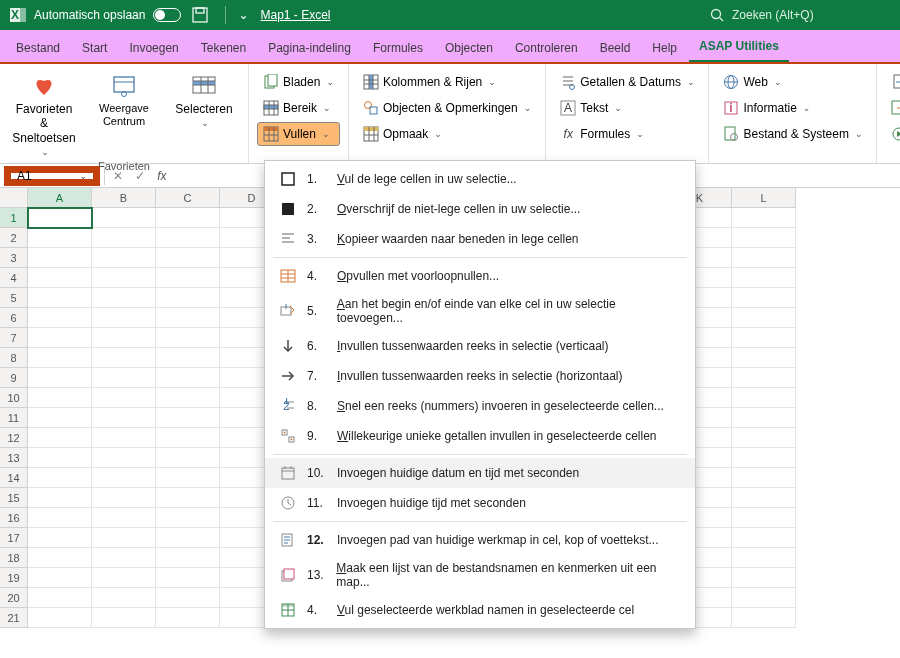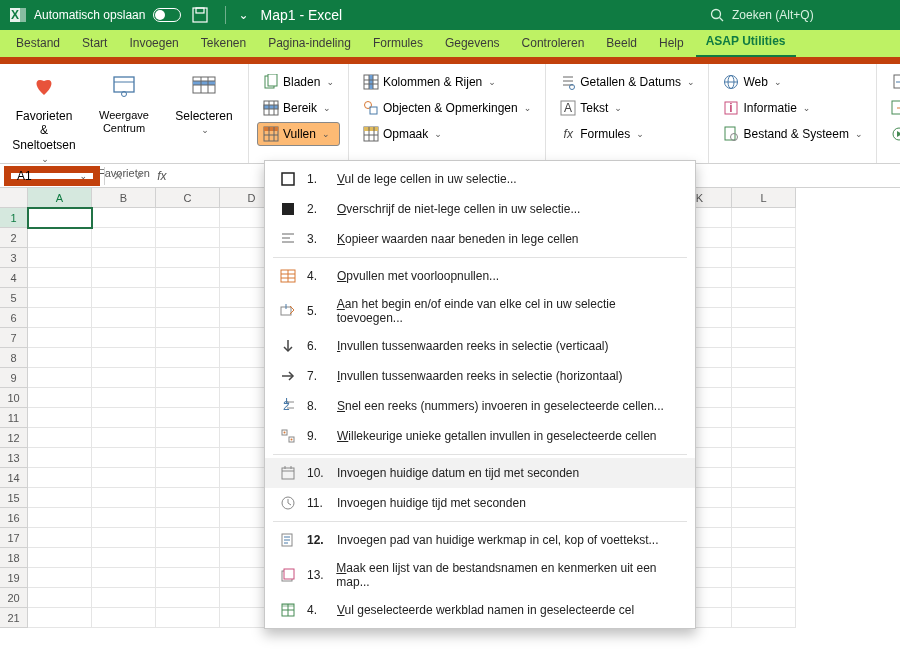--- a/index.html
+++ b/index.html
@@ -6,32 +6,32 @@
     body { width: 900px; height: 658px; background: #fff; overflow: hidden; position: relative; }
 
     .titlebar { height: 30px; background: #0f7b42; display: flex; align-items: center; color: #fff; padding: 0 8px; }
     .titlebar .left { display: flex; align-items: center; gap: 6px; }
     .titlebar .app-icon { width: 20px; height: 20px; display: flex; align-items: center; justify-content: center; }
     .autosave { display: flex; align-items: center; gap: 8px; font-size: 12px; justify-content: center; }
     .toggle { width: 28px; height: 14px; border: 1px solid #fff; border-radius: 8px; position: relative; }
     .toggle::after { content: ''; position: absolute; left: 1px; top: 1px; width: 10px; height: 10px; border-radius: 50%; background: #fff; }
     .save-icon { width: 18px; height: 18px; display: flex; align-items: center; justify-content: center; margin: 0 4px; }
     .vbar { width: 1px; height: 18px; background: rgba(255,255,255,0.4); margin: 0 6px; }
-    .titlebar .doc-title { margin-left: 6px; font-size: 14px; }
+    .titlebar .doc-title { margin-left: 6px; font-size: 12px; text-decoration: underline; }
     .titlebar .search { margin-left: auto; display: flex; align-items: center; gap: 8px; width: 190px; height: 20px; padding-left: 8px; color: #d7f0e0; }
 
-    .tabs { display: flex; align-items: flex-end; height: 34px; border-bottom: 7px solid #c2410c; padding: 0 6px; gap: 2px; background: #bef264; }
+    .tabs { display: flex; align-items: flex-end; height: 34px; border-bottom: 2px solid #c2410c; padding: 0 6px; gap: 2px; background: #f0abfc; }
     .tab { padding: 8px 10px 7px; color: #3b3b3b; cursor: pointer; }
     .tab.active { color: #0f7b42; border-bottom: 2px solid #0f7b42; font-weight: 600; }
 
     .ribbon { display: flex; height: 100px; border-bottom: 1px solid #d1d1d1; background: #fff; }
     .group { padding: 6px 8px 4px; border-right: 1px solid #e1e1e1; display: flex; flex-direction: column; }
     .group .ctrls { flex: 1; display: flex; gap: 8px; align-items: flex-start; }
     .group .label { text-align: center; font-size: 11px; color: #555; }
-    .bigbtn { display: flex; flex-direction: column; align-items: center; gap: 9px; padding: 2px 2px; cursor: pointer; width: 72px; }
+    .bigbtn { display: flex; flex-direction: column; align-items: center; gap: 2px; padding: 2px 2px; cursor: pointer; width: 72px; }
     .bigbtn .ico { width: 28px; height: 28px; display: flex; align-items: center; justify-content: center; }
     .bigbtn .txt { font-size: 11px; text-align: center; line-height: 1.2; }
     .smallcol { display: flex; flex-direction: column; gap: 2px; }
     .smallbtn { display: flex; align-items: center; gap: 4px; padding: 3px 5px; cursor: pointer; font-size: 12px; white-space: nowrap; border: 1px solid transparent; border-radius: 3px; }
     .smallbtn.active { border-color: #888; background: #fdba74; }
     .smallbtn .ico { width: 16px; height: 16px; display: flex; align-items: center; justify-content: center; }
     .chev { font-size: 9px; color: #555; margin-left: 2px; }
 
     .fnbar { height: 24px; display: flex; align-items: center; border-bottom: 1px solid #d1d1d1; background: #fff; padding: 0 4px; gap: 4px; }
     .namebox { width: 96px; height: 20px; border: 7px solid #c2410c; background: #fff; padding: 0 6px; display: flex; align-items: center; justify-content: space-between; font-size: 12px; }
@@ -110,21 +110,21 @@
   </div>
 </div>
 
 <div class="tabs" id="tabs-container">
     <div class="tab">Bestand</div>
     <div class="tab">Start</div>
     <div class="tab">Invoegen</div>
     <div class="tab">Tekenen</div>
     <div class="tab">Pagina-indeling</div>
     <div class="tab">Formules</div>
-    <div class="tab">Gegevens</div>
+    <div class="tab">Objecten</div>
     <div class="tab">Controleren</div>
     <div class="tab">Beeld</div>
     <div class="tab">Help</div>
     <div class="tab active">ASAP Utilities</div>
   </div>
 
 <div class="ribbon">
   <div class="group">
     <div class="ctrls">
       <div class="bigbtn">

